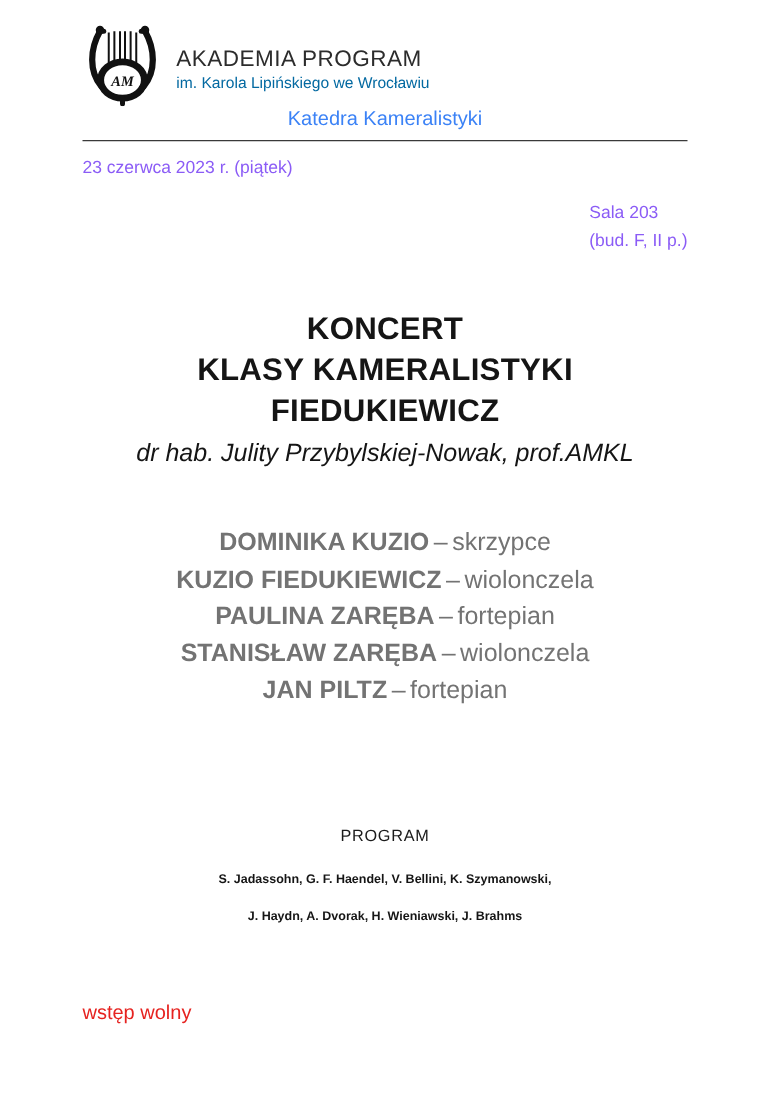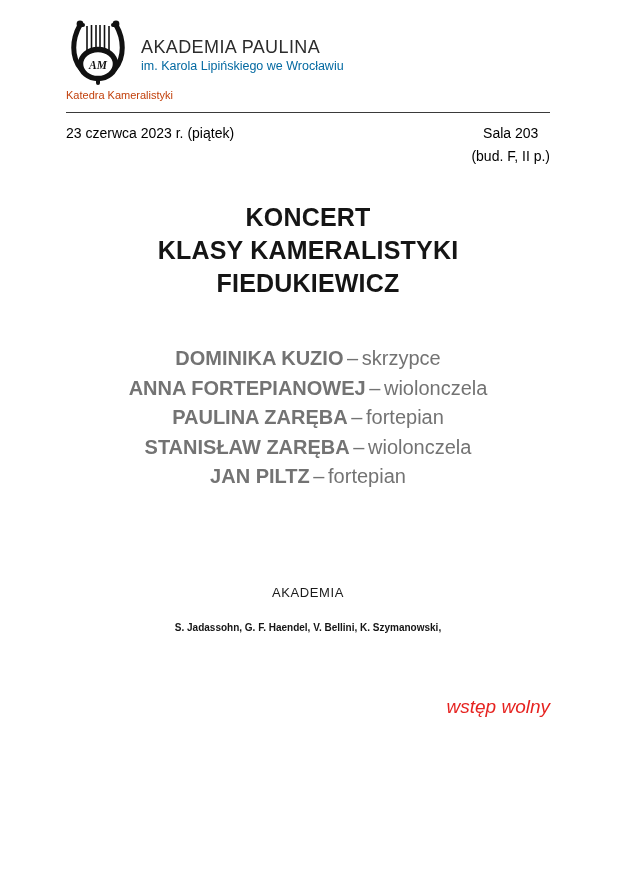--- a/index.html
+++ b/index.html
@@ -41,46 +41,46 @@
     color: #2c2c2c;
     line-height: 22px;
   }
   .org-subtitle {
     font-size: 12.5px;
     color: #0369a1;
     line-height: 16px;
   }
 
   .department {
-    text-align: left;
-    font-size: 11px;
-    color: #c2410c;
+    text-align: center;
+    font-size: 16px;
+    color: #3b82f6;
     margin-top: 3px;
     line-height: 15px;
   }
 
   .rule {
     border: none;
     border-top: 1.6px solid #3a3a3a;
     margin: 9px 0 9px 0;
   }
 
   .info-row {
     display: flex;
     justify-content: space-between;
     font-size: 14px;
     line-height: 23px;
-    color: #000000;
-  }
-  .info-right { text-align: center; }
+    color: #8b5cf6;
+  }
+  .info-right { text-align: left; margin-top: 36px; }
 
   
   .title-block {
     text-align: center;
-    margin-top: 33px;
+    margin-top: 43px;
   }
   .title-line {
     font-weight: bold;
     font-size: 25px;
     line-height: 33px;
     color: #151515;
     letter-spacing: 0.2px;
   }
   .title-subtitle {
     font-style: italic;
@@ -118,24 +118,23 @@
   }
   .program-line {
     font-weight: bold;
     font-size: 10px;
     line-height: 30px;
     color: #151515;
   }
 
   
   .admission {
-    text-align: right;
-    font-size: 19px;
+    text-align: left;
+    font-size: 16px;
     margin-top: 53px;
-    font-style: italic;
   }
 </style>
 </head>
 <body style="background: rgb(255, 255, 255); color: rgb(29, 29, 29);">
 
 <div class="page">
 
   <div class="header-row">
     <div class="logo">
       <svg viewBox="0 0 64 66" aria-hidden="true">
@@ -154,21 +153,21 @@
         <line x1="34" y1="6" x2="34" y2="33" stroke="#111" stroke-width="1.6"></line>
         <line x1="38.5" y1="6" x2="38.5" y2="34" stroke="#111" stroke-width="1.6"></line>
         <line x1="43" y1="7" x2="43" y2="35" stroke="#111" stroke-width="1.6"></line>
 
         <ellipse cx="32" cy="45" rx="17.5" ry="14.5" fill="#ffffff" stroke="#111" stroke-width="5.5"></ellipse>
         <path d="M32 59 L32 64" stroke="#111" stroke-width="4" stroke-linecap="round"></path>
         <text x="32" y="49.5" text-anchor="middle" font-family="'Liberation Serif', serif" font-weight="bold" font-style="italic" font-size="11.5" fill="#111">AM</text>
       </svg>
     </div>
     <div class="org-text">
-      <div class="org-name">AKADEMIA PAULINA</div>
+      <div class="org-name">AKADEMIA PROGRAM</div>
       <div class="org-subtitle">im. Karola Lipińskiego we Wrocławiu</div>
     </div>
   </div>
 
   <div class="department">Katedra Kameralistyki</div>
 
   <hr class="rule">
 
   <div class="info-row">
     <div class="info-left">
@@ -177,30 +176,32 @@
     <div class="info-right">
       <div>Sala 203</div>
       <div>(bud. F, II p.)</div>
     </div>
   </div>
 
   <div class="title-block">
     <div class="title-line">KONCERT</div>
     <div class="title-line">KLASY KAMERALISTYKI</div>
     <div class="title-line">FIEDUKIEWICZ</div>
+    <div class="title-subtitle">dr hab. Julity Przybylskiej-Nowak, prof.AMKL</div>
   </div>
 
   <ul class="performers" id="performers-list">
       <li class="performer-row"><span class="p-name">DOMINIKA KUZIO</span><span class="p-dash">–</span><span class="p-instr">skrzypce</span></li>
-      <li class="performer-row"><span class="p-name">ANNA FORTEPIANOWEJ</span><span class="p-dash">–</span><span class="p-instr">wiolonczela</span></li>
+      <li class="performer-row"><span class="p-name">KUZIO FIEDUKIEWICZ</span><span class="p-dash">–</span><span class="p-instr">wiolonczela</span></li>
       <li class="performer-row"><span class="p-name">PAULINA ZARĘBA</span><span class="p-dash">–</span><span class="p-instr">fortepian</span></li>
       <li class="performer-row"><span class="p-name">STANISŁAW ZARĘBA</span><span class="p-dash">–</span><span class="p-instr">wiolonczela</span></li>
       <li class="performer-row"><span class="p-name">JAN PILTZ</span><span class="p-dash">–</span><span class="p-instr">fortepian</span></li>
     </ul>
 
   <div class="program">
-    <div class="program-heading">AKADEMIA</div>
+    <div class="program-heading">PROGRAM</div>
     <div class="program-line">S. Jadassohn, G. F. Haendel, V. Bellini, K. Szymanowski,</div>
+    <div class="program-line">J. Haydn, A. Dvorak, H. Wieniawski, J. Brahms</div>
   </div>
 
   <div class="admission" style="color: rgb(230, 35, 32);">wstęp wolny</div>
 
 </div>
 
 </body></html>

